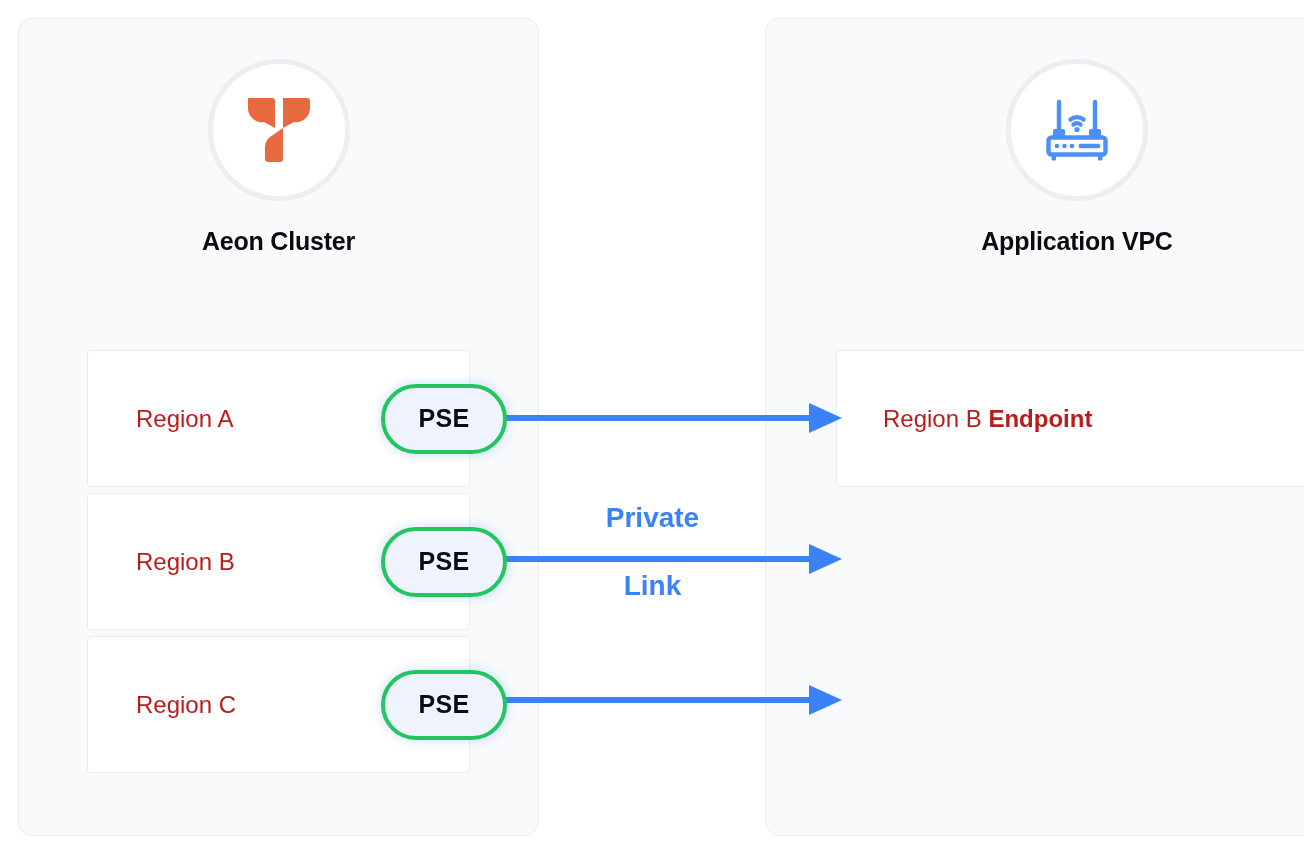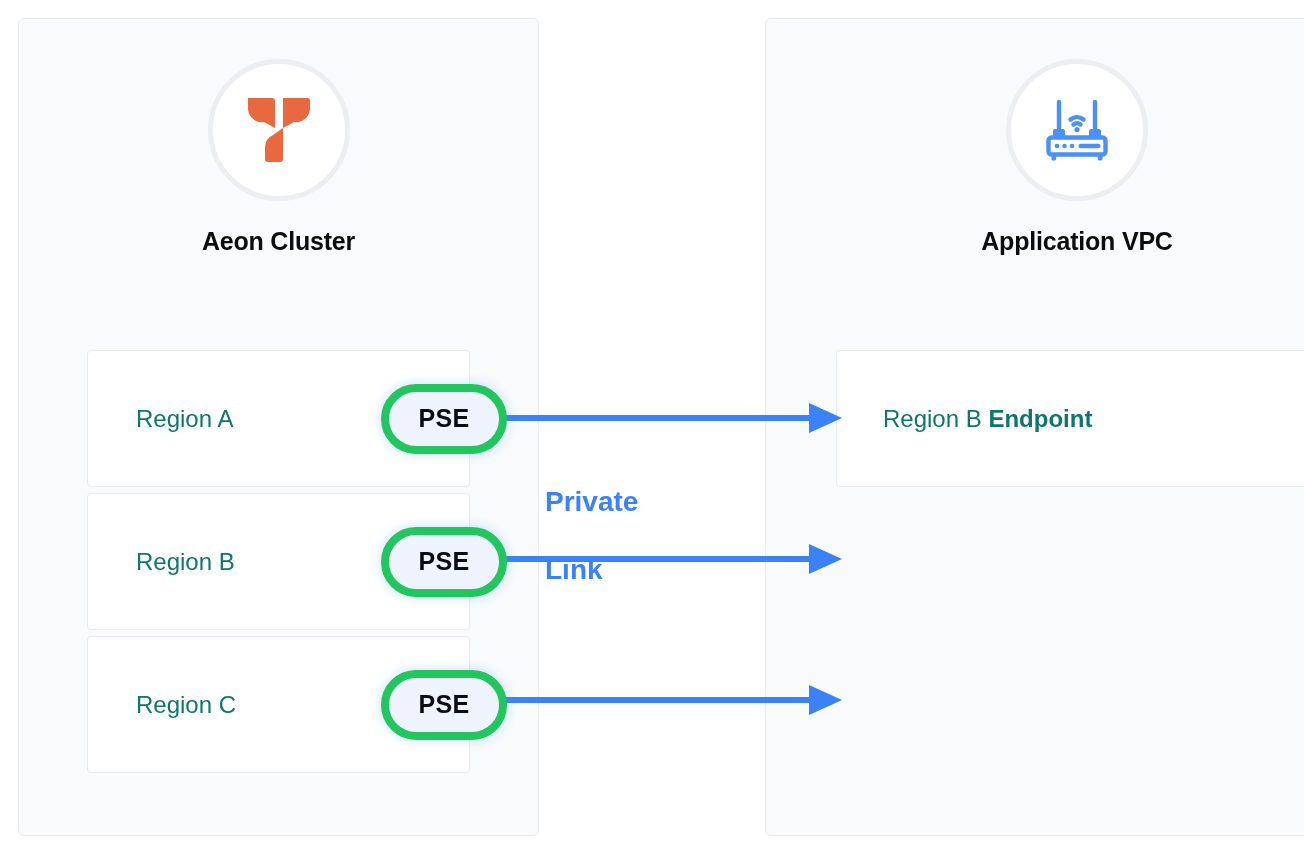--- a/index.html
+++ b/index.html
@@ -20,21 +20,21 @@
     background: #ffffff;
   }
 
   
   .panel {
     position: absolute;
     top: 18px;
     height: 818px;
     background: #f8fafc;
     border: 1px solid #e8ebf0;
-    border-radius: 6px;
+    border-radius: 14px;
     box-sizing: border-box;
   }
   #panel-left  { left: 18px;  width: 521px; }
   #panel-right { left: 765px; width: 624px; }
 
   
   .panel-header {
     position: absolute;
     left: 0;
     top: 40px;
@@ -79,37 +79,37 @@
     box-sizing: border-box;
     display: flex;
     align-items: center;
     margin-bottom: 6px;
   }
   #panel-left .region-box  { margin-left: 68px; margin-right: 68px; }
   #panel-right .region-box { margin-left: 70px; margin-right: 68px; }
 
   .region-label {
     font-size: 24px;
-    color: #0f766e;
+    color: #b91c1c;
     font-weight: normal;
     white-space: nowrap;
   }
   #panel-left .region-label  { margin-left: 48px; }
   #panel-right .region-label { margin-left: 46px; }
   .region-label b { font-weight: bold; }
 
   
   .pse-pill {
     position: absolute;
     right: -38px;
     top: 50%;
     transform: translateY(-50%);
     width: 126px;
     height: 70px;
-    border: 8px solid #22c55e;
+    border: 4px solid #22c55e;
     border-radius: 36px;
     background: #eef3fd;
     box-shadow: 0 0 10px 2px rgba(74,144,247,0.22);
     box-sizing: border-box;
     display: flex;
     align-items: center;
     justify-content: center;
     z-index: 4;
   }
   .pse-pill span {
@@ -128,22 +128,23 @@
     z-index: 2;
   }
   #conn-a { top: 403px; }
   #conn-b { top: 544px; }
   #conn-c { top: 685px; }
 
   
   .link-caption {
     position: absolute;
     left: 545px;
-    top: 488px;
+    top: 504px;
     width: 215px;
+    text-align: center;
     z-index: 3;
     pointer-events: none;
   }
   .link-caption .cap-line {
     font-size: 28px;
     font-weight: bold;
     color: #3b82f6;
     line-height: 1.0;
   }
   .link-caption .cap-line.first { margin-bottom: 23px; }

